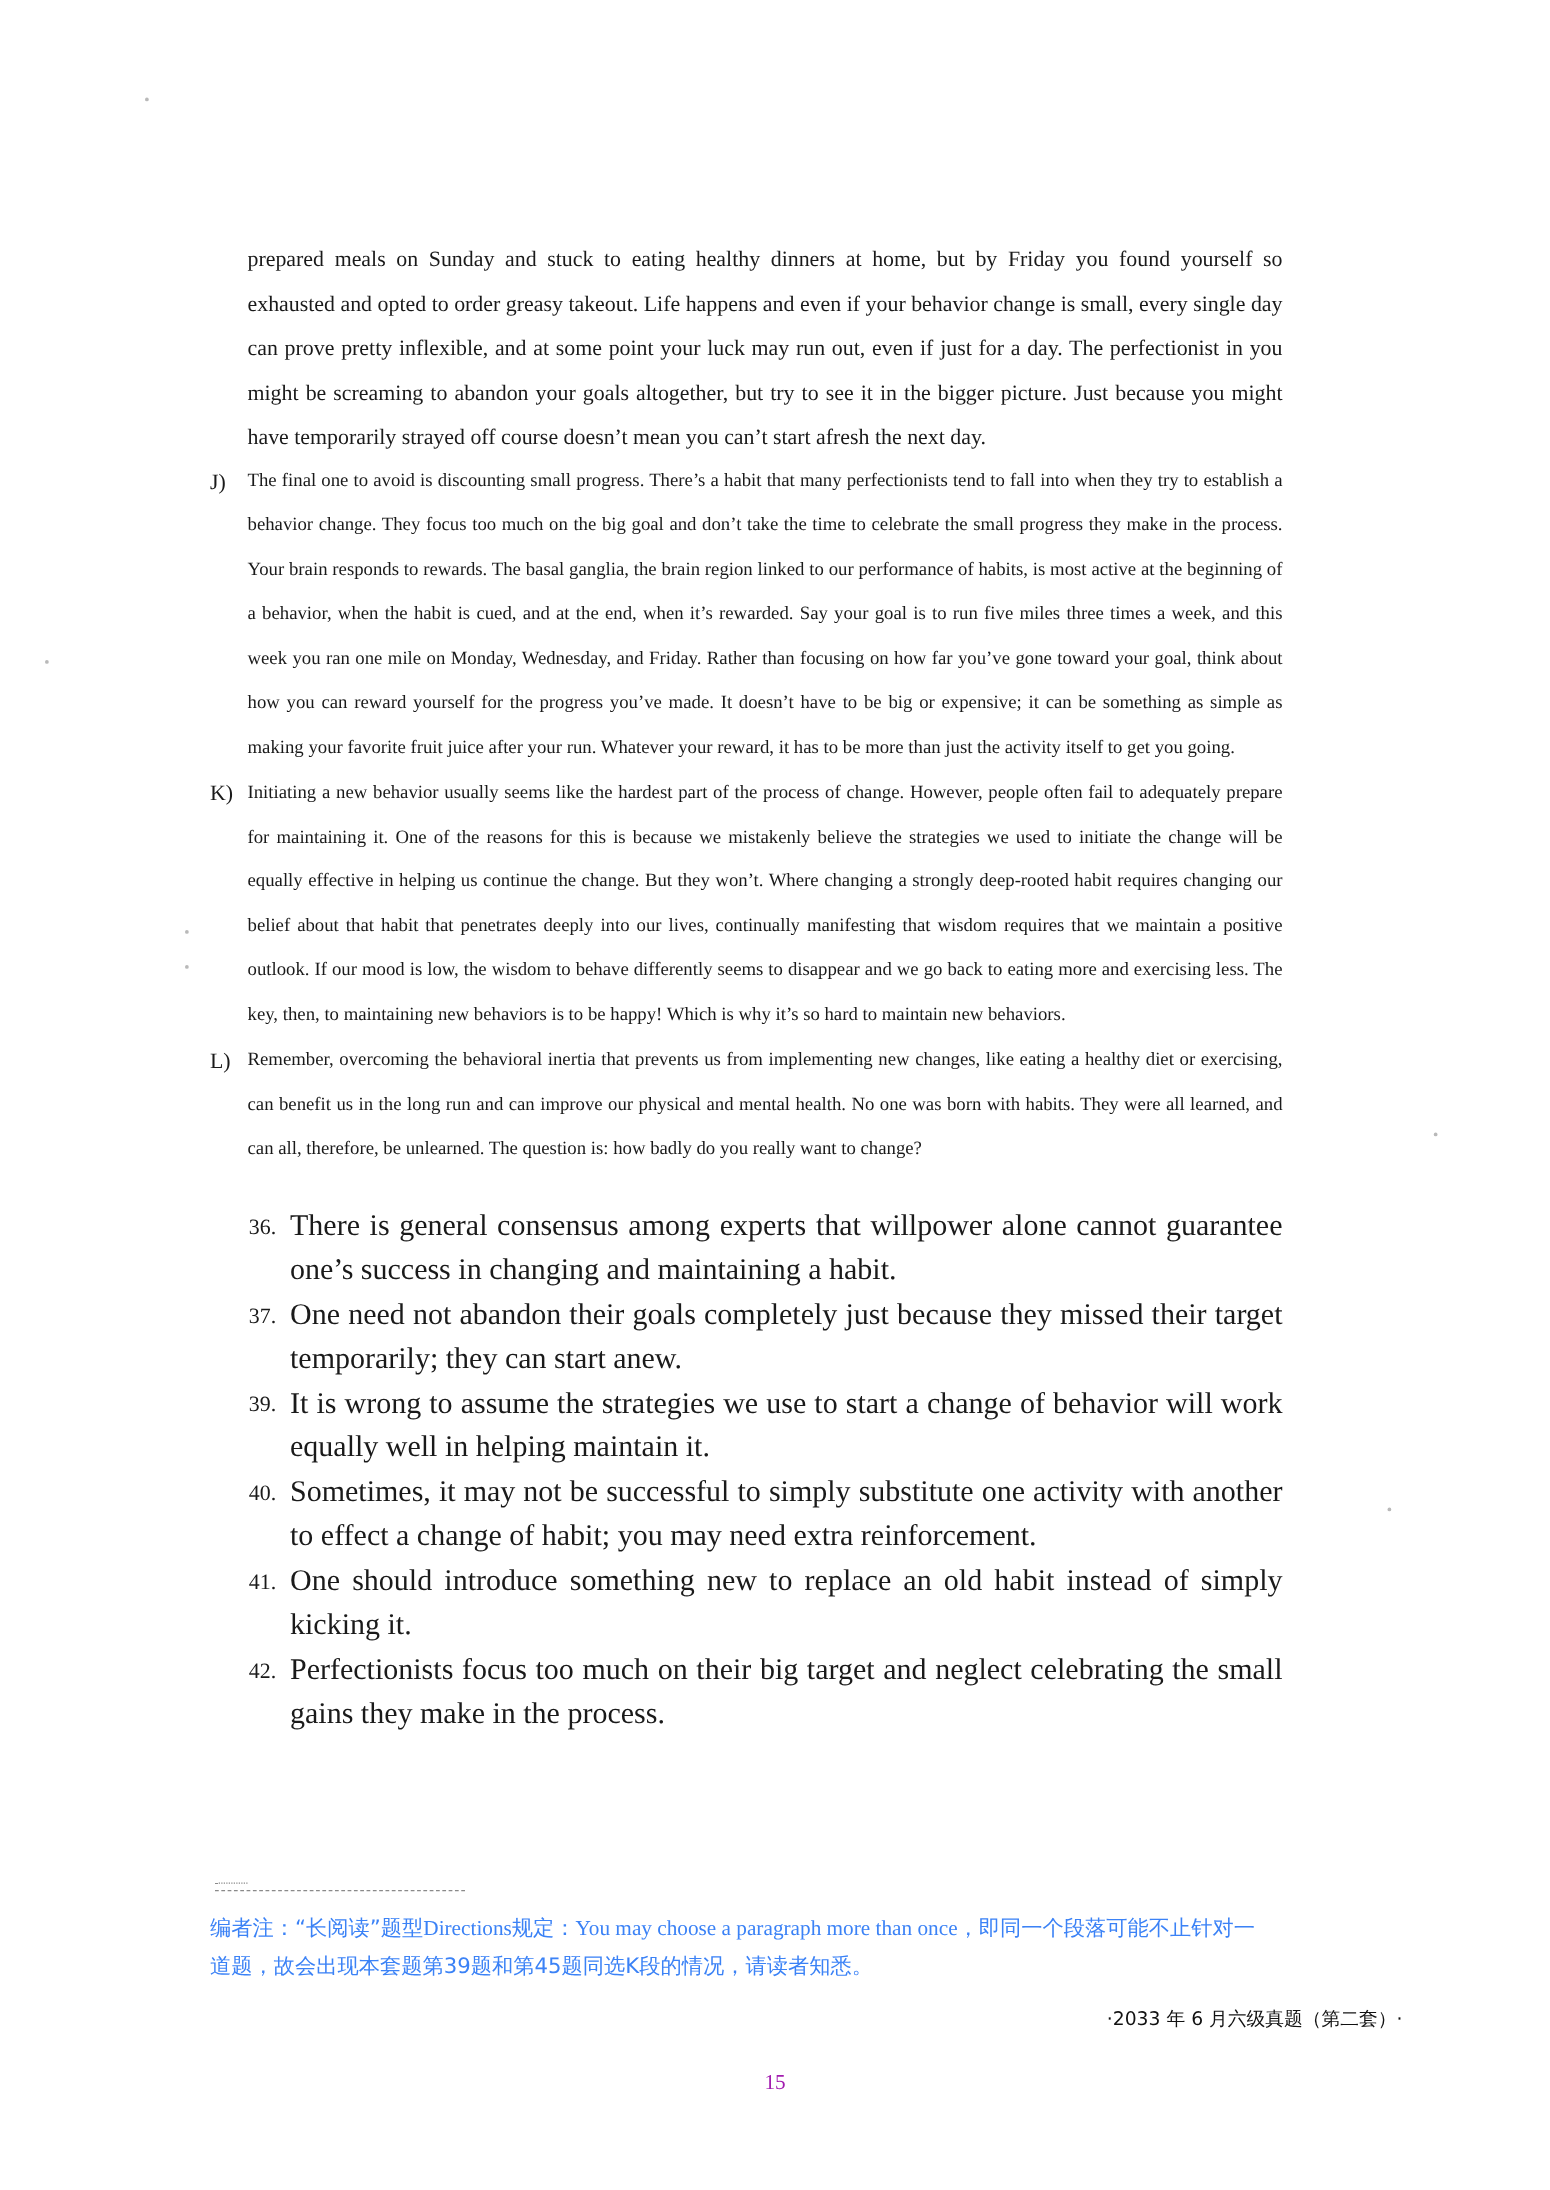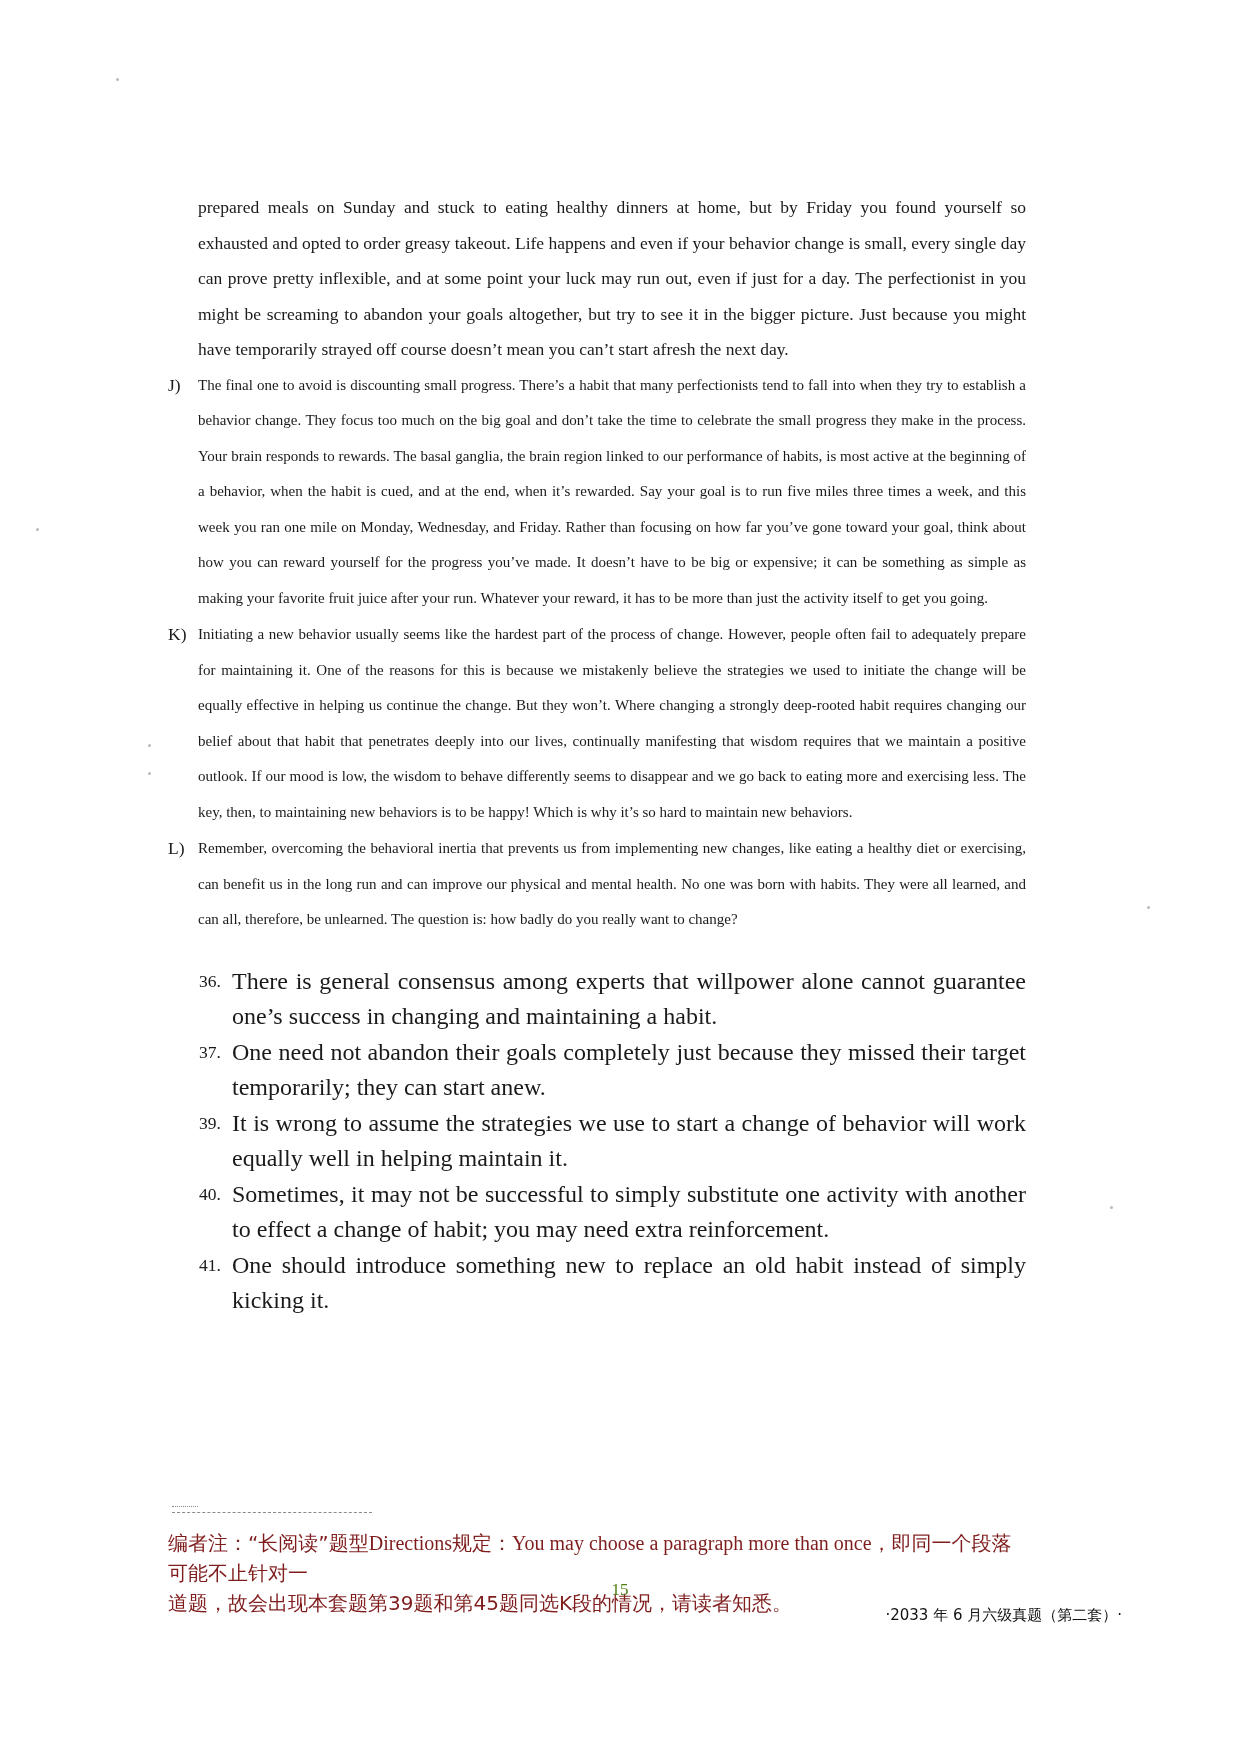--- a/index.html
+++ b/index.html
@@ -107,36 +107,36 @@
     width: 26px;
     height: 0;
     border-top: 1px dotted #8a8a8a;
   }
   .footnote {
     position: absolute;
     left: 168px;
     top: 1528px;
     width: 862px;
     font-family: "DejaVu Sans", "Liberation Sans", sans-serif;
-    font-size: 20px;
+    font-size: 17px;
     line-height: 30px;
-    color: #7f1d1d;
+    color: #3b82f6;
   }
   .footnote .lat {
     font-family: "Liberation Serif", serif;
   }
 
   .page-number {
     position: absolute;
     left: 0;
-    top: 1580px;
+    top: 1656px;
     width: 1240px;
     text-align: center;
     font-size: 17px;
-    color: #4d7c0f;
+    color: #a21caf;
   }
   .footer-right {
     position: absolute;
     right: 118px;
     top: 1606px;
     font-family: "DejaVu Sans", "Liberation Sans", sans-serif;
     font-size: 15px;
     color: #111;
     white-space: nowrap;
   }
@@ -193,20 +193,24 @@
       <div class="stmt">
         <div class="stmt-num">40.</div>
         <div class="stmt-text">Sometimes, it may not be successful to simply substitute one activity with another to effect a change of habit; you may need extra reinforcement.</div>
       </div>
 
       <div class="stmt">
         <div class="stmt-num">41.</div>
         <div class="stmt-text">One should introduce something new to replace an old habit instead of simply kicking it.</div>
       </div>
 
+      <div class="stmt">
+        <div class="stmt-num">42.</div>
+        <div class="stmt-text">Perfectionists focus too much on their big target and neglect celebrating the small gains they make in the process.</div>
+      </div>
 
     </div>
   </div>
 
   <div class="footnote-rule-dots"></div>
   <div class="footnote-rule"></div>
 
   <div class="footnote">
     <span>编者注：“长阅读”题型</span><span class="lat">Directions</span><span>规定：</span><span class="lat">You may choose a paragraph more than once</span><span>，即同一个段落可能不止针对一</span><br>
     <span>道题，故会出现本套题第39题和第45题同选K段的情况，请读者知悉。</span>

